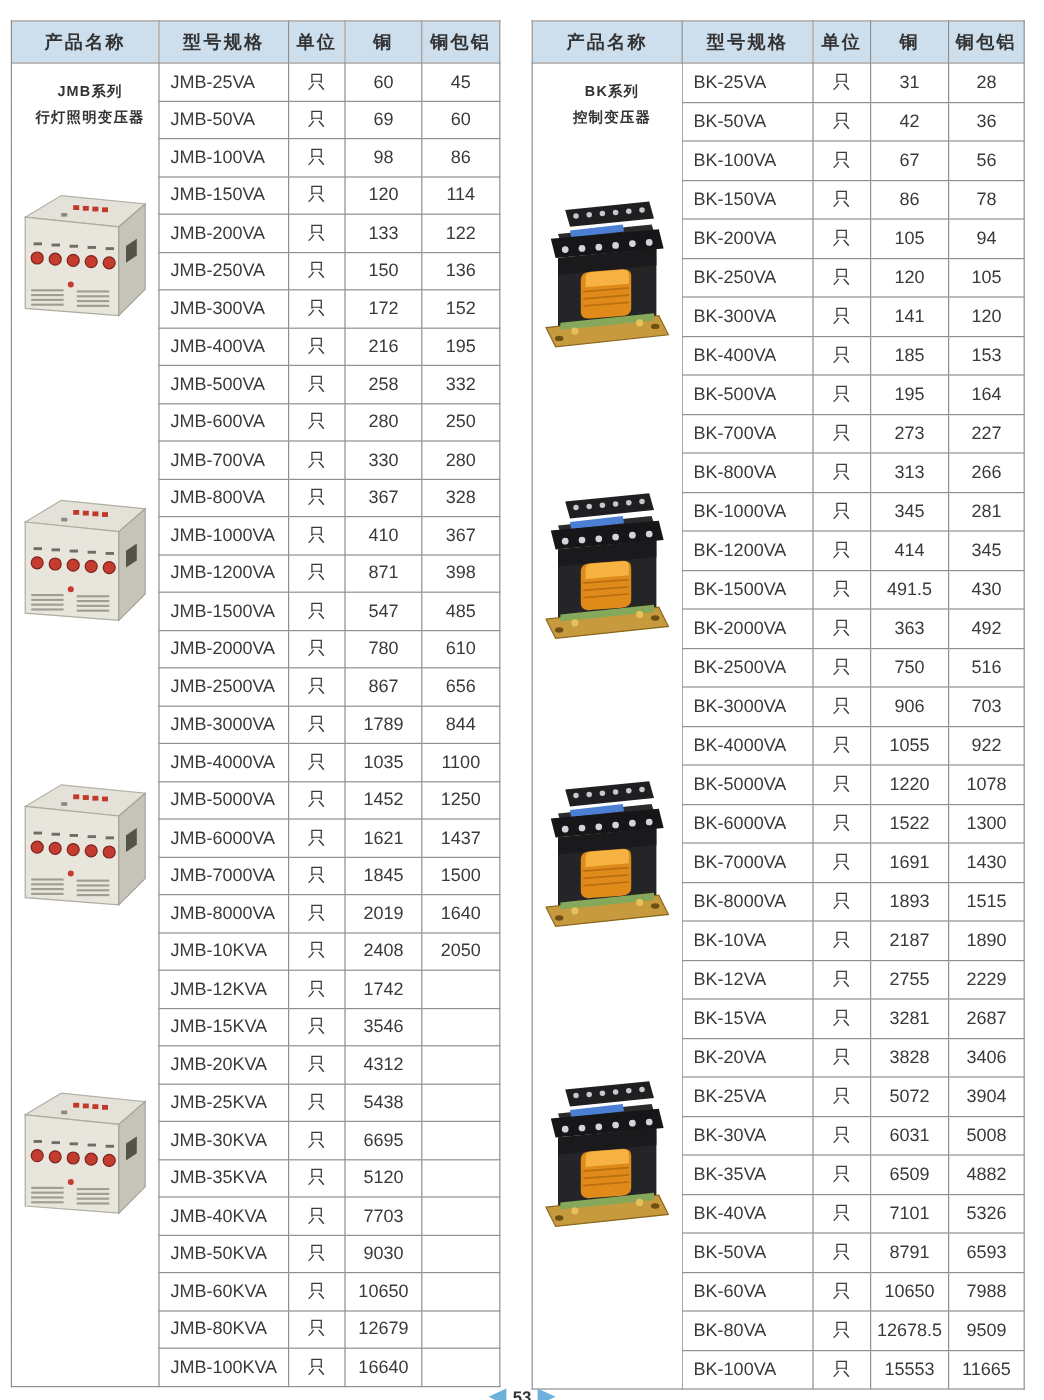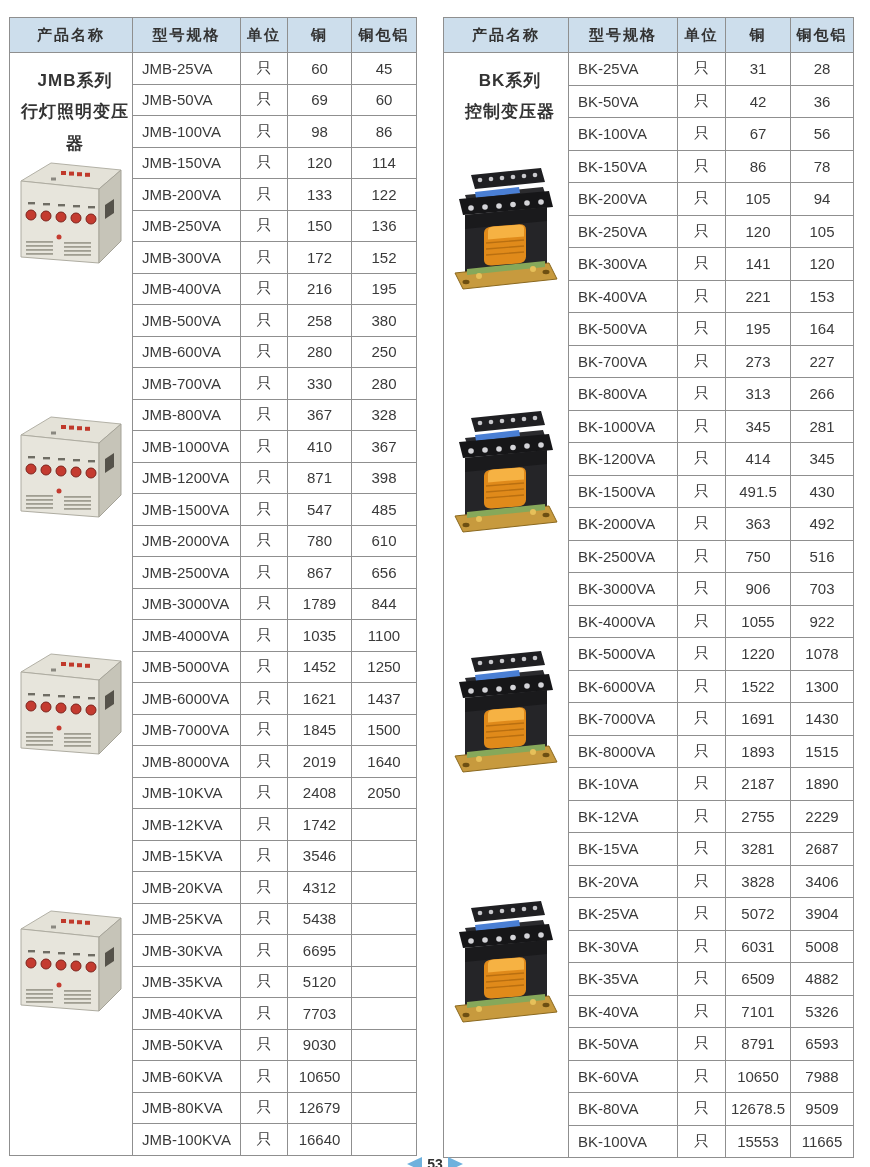--- a/index.html
+++ b/index.html
@@ -17,21 +17,21 @@
     background:#cddeec;color:#333;font-size:15px;font-weight:bold;
     letter-spacing:2px;height:32px;text-align:center;
   }
   table.spec-table td{font-size:15px;color:#3a3a3a;}
   td.model{text-align:left;padding-left:9px;}
   td.unit,td.num{text-align:center;}
   #left-table-wrap tbody tr{height:31.5px;}
   #right-table-wrap tbody tr{height:32.5px;}
   td.product-cell{vertical-align:top;position:relative;background:#fff;}
   .product-title{
-    margin-top:11px;text-align:center;font-weight:bold;font-size:17px;
+    margin-top:11px;text-align:center;font-weight:bold;font-size:12px;
     line-height:1.85;color:#333;letter-spacing:1px;margin-left:8px;
   }
   .photo{position:absolute;}
   .photo svg{display:block;width:100%;height:100%;}
   .page-footer{
     position:absolute;top:1153px;left:0;width:100%;height:22px;
     display:flex;justify-content:center;align-items:center;gap:5px;
   }
   .wing{width:0;height:0;border-style:solid;display:inline-block;}
   .wing-left{border-width:7px 15px 7px 0;border-color:transparent #6fb1dd transparent transparent;}
@@ -215,21 +215,21 @@
           <tr>
             <td class="model">JMB-400VA</td>
             <td class="unit">只</td>
             <td class="num">216</td>
             <td class="num">195</td>
           </tr>
           <tr>
             <td class="model">JMB-500VA</td>
             <td class="unit">只</td>
             <td class="num">258</td>
-            <td class="num">380</td>
+            <td class="num">332</td>
           </tr>
           <tr>
             <td class="model">JMB-600VA</td>
             <td class="unit">只</td>
             <td class="num">280</td>
             <td class="num">250</td>
           </tr>
           <tr>
             <td class="model">JMB-700VA</td>
             <td class="unit">只</td>
@@ -466,21 +466,21 @@
           </tr>
           <tr>
             <td class="model">BK-300VA</td>
             <td class="unit">只</td>
             <td class="num">141</td>
             <td class="num">120</td>
           </tr>
           <tr>
             <td class="model">BK-400VA</td>
             <td class="unit">只</td>
-            <td class="num">221</td>
+            <td class="num">185</td>
             <td class="num">153</td>
           </tr>
           <tr>
             <td class="model">BK-500VA</td>
             <td class="unit">只</td>
             <td class="num">195</td>
             <td class="num">164</td>
           </tr>
           <tr>
             <td class="model">BK-700VA</td>

